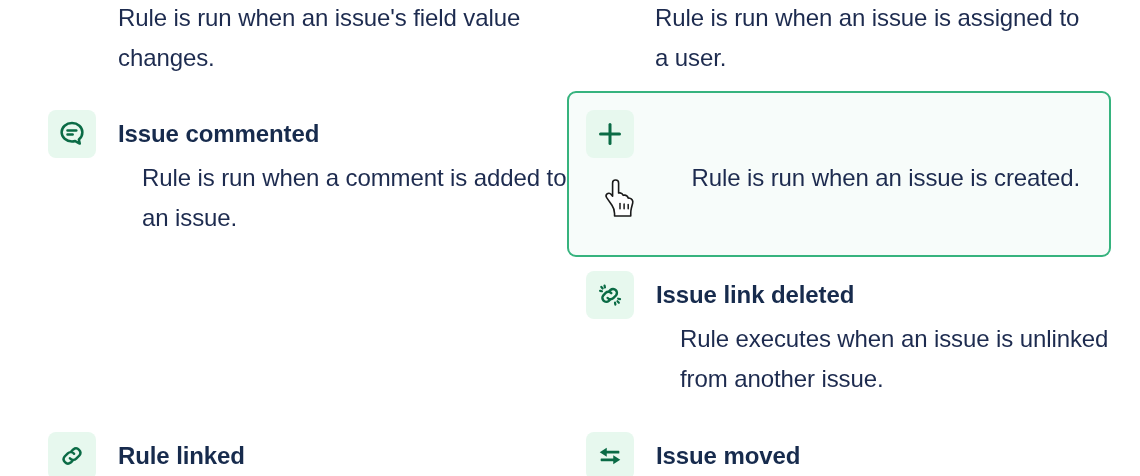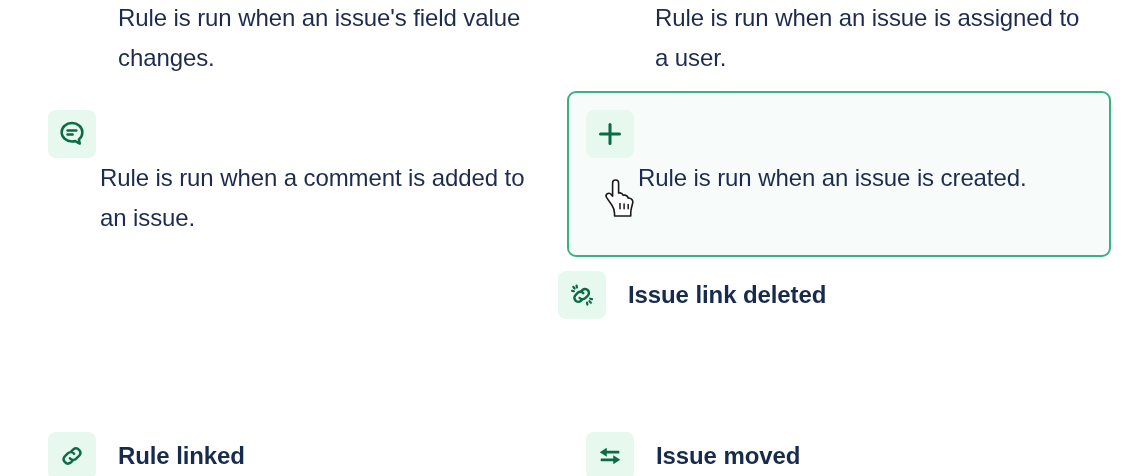--- a/index.html
+++ b/index.html
@@ -54,21 +54,21 @@
     line-height: 30px;
     color: #172B4D;
     white-space: nowrap;
     letter-spacing: -0.1px;
   }
   .entry-desc {
     font-size: 24px;
     font-weight: normal;
     line-height: 40px;
     color: #1D2B4F;
-    margin-left: 52px;
+    margin-left: 94px;
     letter-spacing: -0.1px;
   }
   .entry-desc.nowrap-2 {
     width: 440px;
   }
 
   
   .card-selected {
     position: absolute;
     left: 567px;
@@ -113,20 +113,21 @@
 
   <div class="entry" style="left:48px; top:110px; width:500px;">
     <div class="entry-head">
       <span class="icon-tile">
         <svg width="30" height="30" viewBox="0 0 24 24" fill="none" stroke="#0A6B45" stroke-width="2" stroke-linecap="round" stroke-linejoin="round">
           <path d="M12 3.2c-4.6 0-8.3 3.3-8.3 7.4s3.7 7.4 8.3 7.4c0.9 0 1.8-0.13 2.6-0.37l3.6 2.0 -0.7-3.25c1.7-1.36 2.8-3.38 2.8-5.78 0-4.1-3.7-7.4-8.3-7.4z"></path>
           <path d="M8.4 9.1h7.0"></path>
           <path d="M8.4 12.4h4.1"></path>
         </svg>
       </span>
+      <span class="entry-title">Issue commented</span>
     </div>
     <div class="entry-desc nowrap-2">Rule is run when a comment is added to an issue.</div>
   </div>
 
   <div class="entry" style="left:48px; top:271px; width:500px;">
   </div>
 
   <div class="entry" style="left:48px; top:432px; width:500px;">
     <div class="entry-head">
       <span class="icon-tile">
@@ -141,39 +142,40 @@
 
   <div class="entry" style="left:586px; top:110px; width:500px;">
     <div class="entry-head">
       <span class="icon-tile">
         <svg width="30" height="30" viewBox="0 0 24 24" stroke="#0A6B45" stroke-width="2.4" stroke-linecap="round">
           <path d="M12 4.4v15.2"></path>
           <path d="M4.4 12h15.2"></path>
         </svg>
       </span>
     </div>
-    <div class="entry-desc" style="width:400px;">Rule is run when an issue is created.</div>
-  </div>
-
-  <div class="entry" style="left:558px; top:271px; width:510px;">
+    <div class="entry-desc" style="width:400px;text-align:right;">Rule is run when an issue is created.</div>
+  </div>
+
+  <div class="entry" style="left:586px; top:271px; width:510px;">
     <div class="entry-head">
       <span class="icon-tile">
         <svg width="28" height="28" viewBox="0 0 24 24" fill="none" stroke="#0A6B45" stroke-width="2.1" stroke-linecap="round">
           <path d="M10.0 14.6a3.3 3.3 0 0 0 4.8 0.15l2.3-2.3a3.35 3.35 0 0 0-4.7-4.75l-1.1 1.1"></path>
           <path d="M13.1 10.4a3.3 3.3 0 0 0-4.8-0.15l-2.0 2.0a3.35 3.35 0 0 0 4.7 4.75l0.8-0.8"></path>
           <path d="M4.6 5.1l1.1 1.3" stroke-width="1.9"></path>
           <path d="M7.3 3.9l0.35 1.6" stroke-width="1.9"></path>
           <path d="M3.5 8.4l1.6 0.35" stroke-width="1.9"></path>
           <path d="M19.6 18.6l-1.2-1.2" stroke-width="1.9"></path>
           <path d="M16.6 20.2l-0.3-1.6" stroke-width="1.9"></path>
           <path d="M20.6 15.5l-1.6-0.3" stroke-width="1.9"></path>
         </svg>
       </span>
       <span class="entry-title">Issue link deleted</span>
     </div>
+    <div class="entry-desc" style="width:440px;">Rule executes when an issue is unlinked from another issue.</div>
   </div>
 
   <div class="entry" style="left:586px; top:432px; width:500px;">
     <div class="entry-head">
       <span class="icon-tile">
         <svg width="28" height="28" viewBox="0 0 24 24">
           <g fill="#0A6B45">
             <rect x="7.5" y="7.6" width="12.5" height="2.3" rx="0.5"></rect>
             <path d="M3.2 8.75l6.0-3.9v7.8z"></path>
             <rect x="4.0" y="14.1" width="12.5" height="2.3" rx="0.5"></rect>

